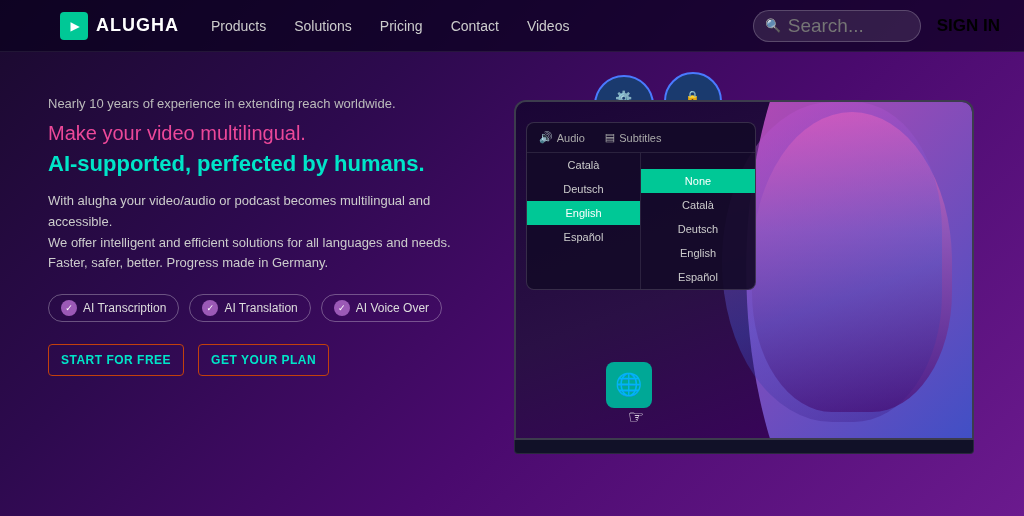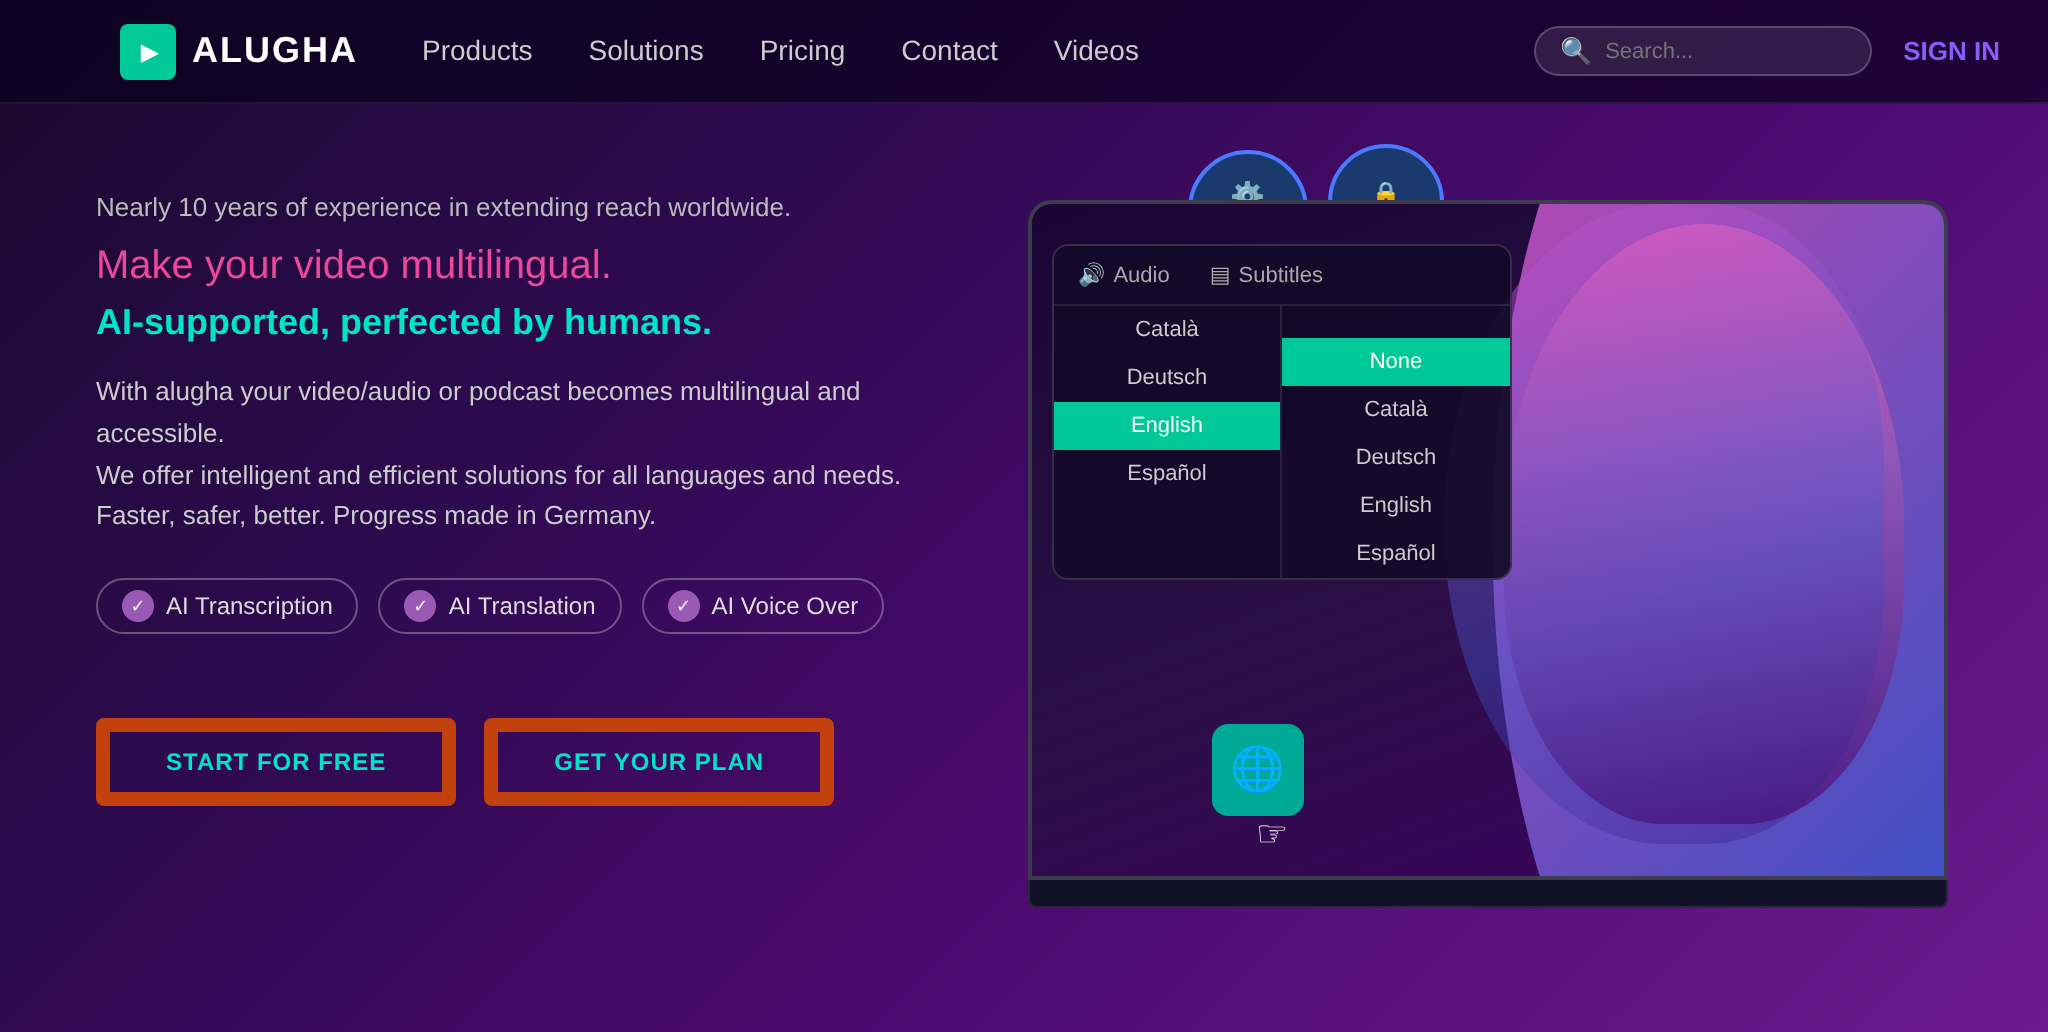--- a/index.html
+++ b/index.html
@@ -72,26 +72,26 @@
       border: 1px solid rgba(255,255,255,0.2);
       border-radius: 20px;
       padding: 4px 12px;
       gap: 6px;
     }
     .search-bar input {
       background: none;
       border: none;
       outline: none;
       color: #aaa;
-      font-size: 11px;
+      font-size: 19px;
       width: 120px;
     }
     .sign-in-btn {
-      color: #8b5cf6;
-      font-size: 13px;
+      color: #000000;
+      font-size: 17px;
       font-weight: 600;
       cursor: pointer;
       text-decoration: none;
       text-align: right;
     }
 
     
     .hero {
       display: flex;
       padding: 28px 48px 0 48px;
@@ -108,21 +108,21 @@
       margin-bottom: 10px;
     }
     .hero-title {
       font-size: 20px;
       font-weight: 400;
       color: #ec4899;
       line-height: 1.2;
       margin-bottom: 6px;
     }
     .hero-subtitle {
-      font-size: 18px;
+      font-size: 22px;
       font-weight: 700;
       color: #00e5c8;
       margin-bottom: 14px;
     }
     .hero-desc {
       font-size: 13px;
       color: #ccc;
       line-height: 1.6;
       margin-bottom: 20px;
       max-width: 440px;
@@ -152,30 +152,29 @@
       align-items: center;
       justify-content: center;
       font-size: 9px;
       color: #fff;
     }
     .cta-buttons {
       display: flex;
       gap: 14px;
     }
     .btn-outline {
-      border: 7px solid #c2410c;
+      border: 1px solid #c2410c;
       background: transparent;
       color: #00e5c8;
-      padding: 8px 28px;
+      padding: 8px 12px;
       border-radius: 4px;
       font-size: 12px;
       font-weight: 600;
       cursor: pointer;
       letter-spacing: 0.5px;
-      margin-top: 20px;
     }
 
     
     .hero-right {
       width: 50%;
       position: relative;
       display: flex;
       align-items: flex-start;
       justify-content: center;
     }

